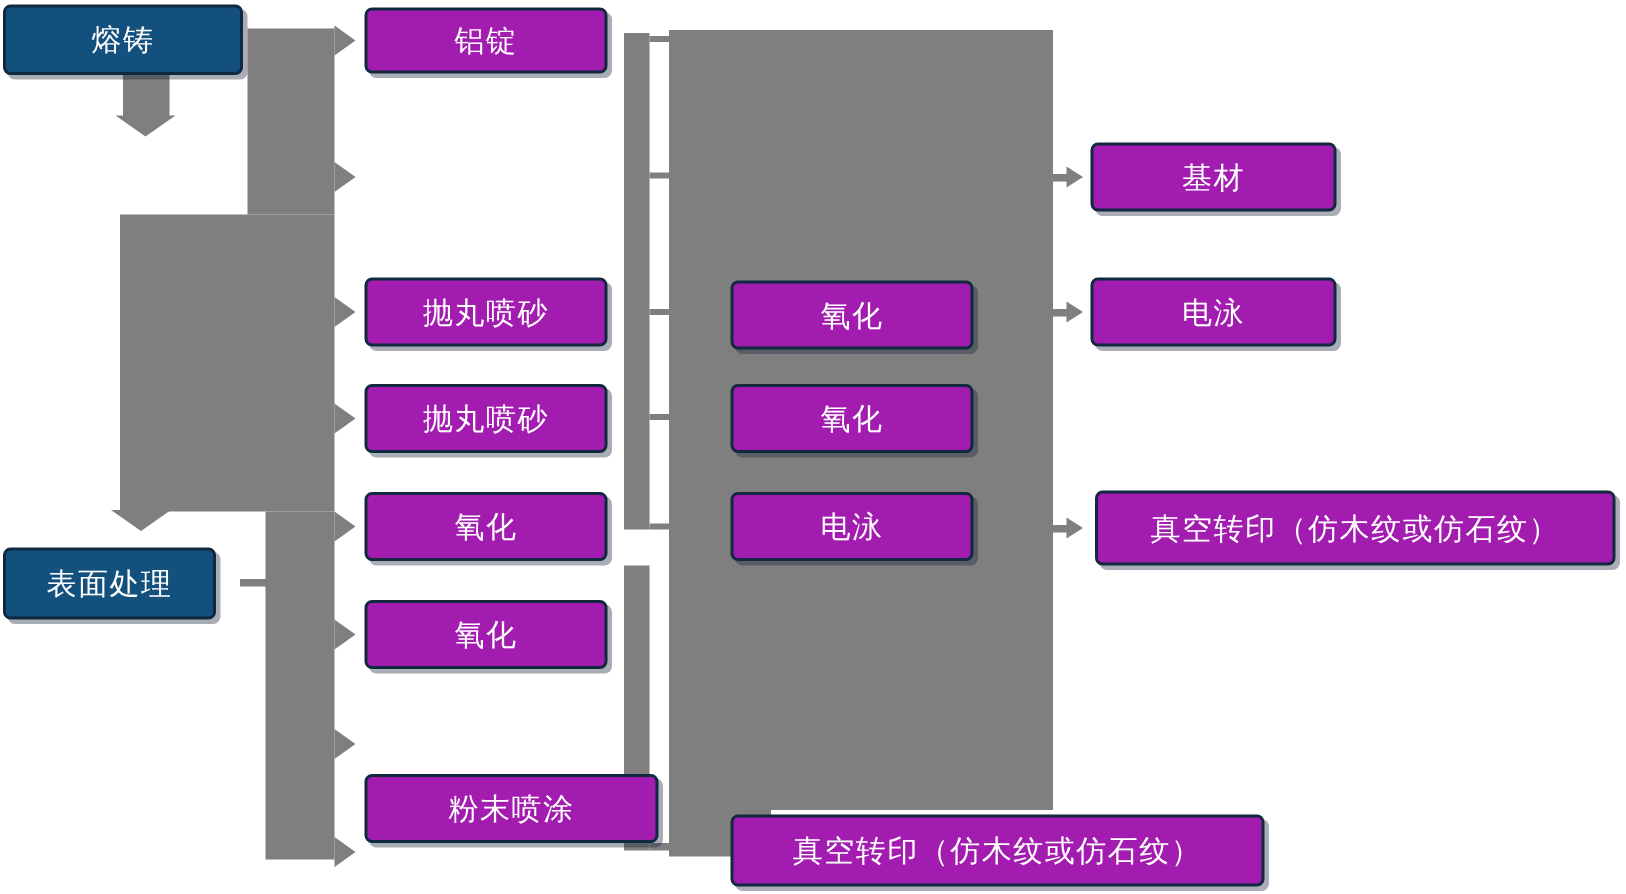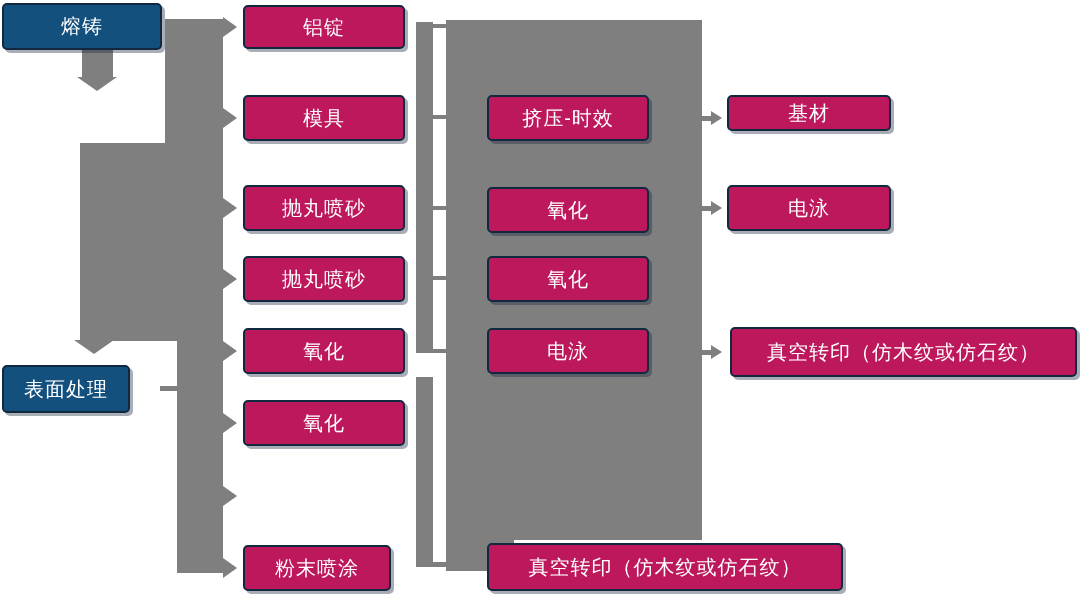--- a/index.html
+++ b/index.html
@@ -11,21 +11,21 @@
   .stage-canvas{position:absolute;inset:0;}
   .box{
     position:absolute;box-sizing:border-box;
     display:flex;align-items:center;justify-content:center;
     color:#fff;font-size:20px;font-weight:500;letter-spacing:1px;
     border:2px solid #10293f;border-radius:5px;
     box-shadow:3px 3px 0 rgba(30,40,60,.38);
     white-space:nowrap;
   }
   .stage{background:#14507e;}
-  .proc{background:#be185d;}
+  .proc{background:#a21caf;}
   .gray{position:absolute;background:#7f7f7f;}
   .thin{position:absolute;background:#7f7f7f;}
   .arr-r{position:absolute;width:0;height:0;
     border-top:10px solid transparent;border-bottom:10px solid transparent;
     border-left:14px solid #7f7f7f;}
   .arr-r.sm{border-top-width:7px;border-bottom-width:7px;border-left-width:11px;}
   .arr-d{position:absolute;width:0;height:0;
     border-left:20px solid transparent;border-right:20px solid transparent;
     border-top:14px solid #7f7f7f;}
 </style>
@@ -70,33 +70,31 @@
   <div class="gray" style="left:446px;top:540px;width:68px;height:31px"></div>
 
   <div class="thin" style="left:702px;top:116px;width:10px;height:5px"></div>
   <div class="arr-r sm" style="left:711px;top:111px"></div>
   <div class="thin" style="left:702px;top:206px;width:10px;height:5px"></div>
   <div class="arr-r sm" style="left:711px;top:201px"></div>
   <div class="thin" style="left:702px;top:350px;width:10px;height:5px"></div>
   <div class="arr-r sm" style="left:711px;top:345px"></div>
 
   <div class="box stage" style="left:2px;top:3px;width:160px;height:47px">熔铸</div>
-  <div class="box stage" style="left:2px;top:365px;width:128px;height:48px">表面处理</div>
+  <div class="box stage" style="left:2px;top:365px;width:142px;height:48px">表面处理</div>
 
   <div class="box proc" style="left:243px;top:5px;width:162px;height:44px">铝锭</div>
-  <div class="box proc" style="left:243px;top:95px;width:162px;height:46px">模具</div>
   <div class="box proc" style="left:243px;top:185px;width:162px;height:46px">抛丸喷砂</div>
   <div class="box proc" style="left:243px;top:256px;width:162px;height:46px">抛丸喷砂</div>
   <div class="box proc" style="left:243px;top:328px;width:162px;height:46px">氧化</div>
   <div class="box proc" style="left:243px;top:400px;width:162px;height:46px">氧化</div>
-  <div class="box proc" style="left:243px;top:545px;width:148px;height:46px">粉末喷涂</div>
+  <div class="box proc" style="left:243px;top:516px;width:196px;height:46px">粉末喷涂</div>
 
-  <div class="box proc" style="left:487px;top:95px;width:162px;height:46px">挤压-时效</div>
   <div class="box proc" style="left:487px;top:187px;width:162px;height:46px">氧化</div>
   <div class="box proc" style="left:487px;top:256px;width:162px;height:46px">氧化</div>
   <div class="box proc" style="left:487px;top:328px;width:162px;height:46px">电泳</div>
   <div class="box proc" style="left:487px;top:543px;width:356px;height:48px">真空转印（仿木纹或仿石纹）</div>
 
-  <div class="box proc" style="left:727px;top:95px;width:164px;height:36px">基材</div>
+  <div class="box proc" style="left:727px;top:95px;width:164px;height:46px">基材</div>
   <div class="box proc" style="left:727px;top:185px;width:164px;height:46px">电泳</div>
   <div class="box proc" style="left:730px;top:327px;width:347px;height:50px">真空转印（仿木纹或仿石纹）</div>
 
 </div>
 
 </body></html>

